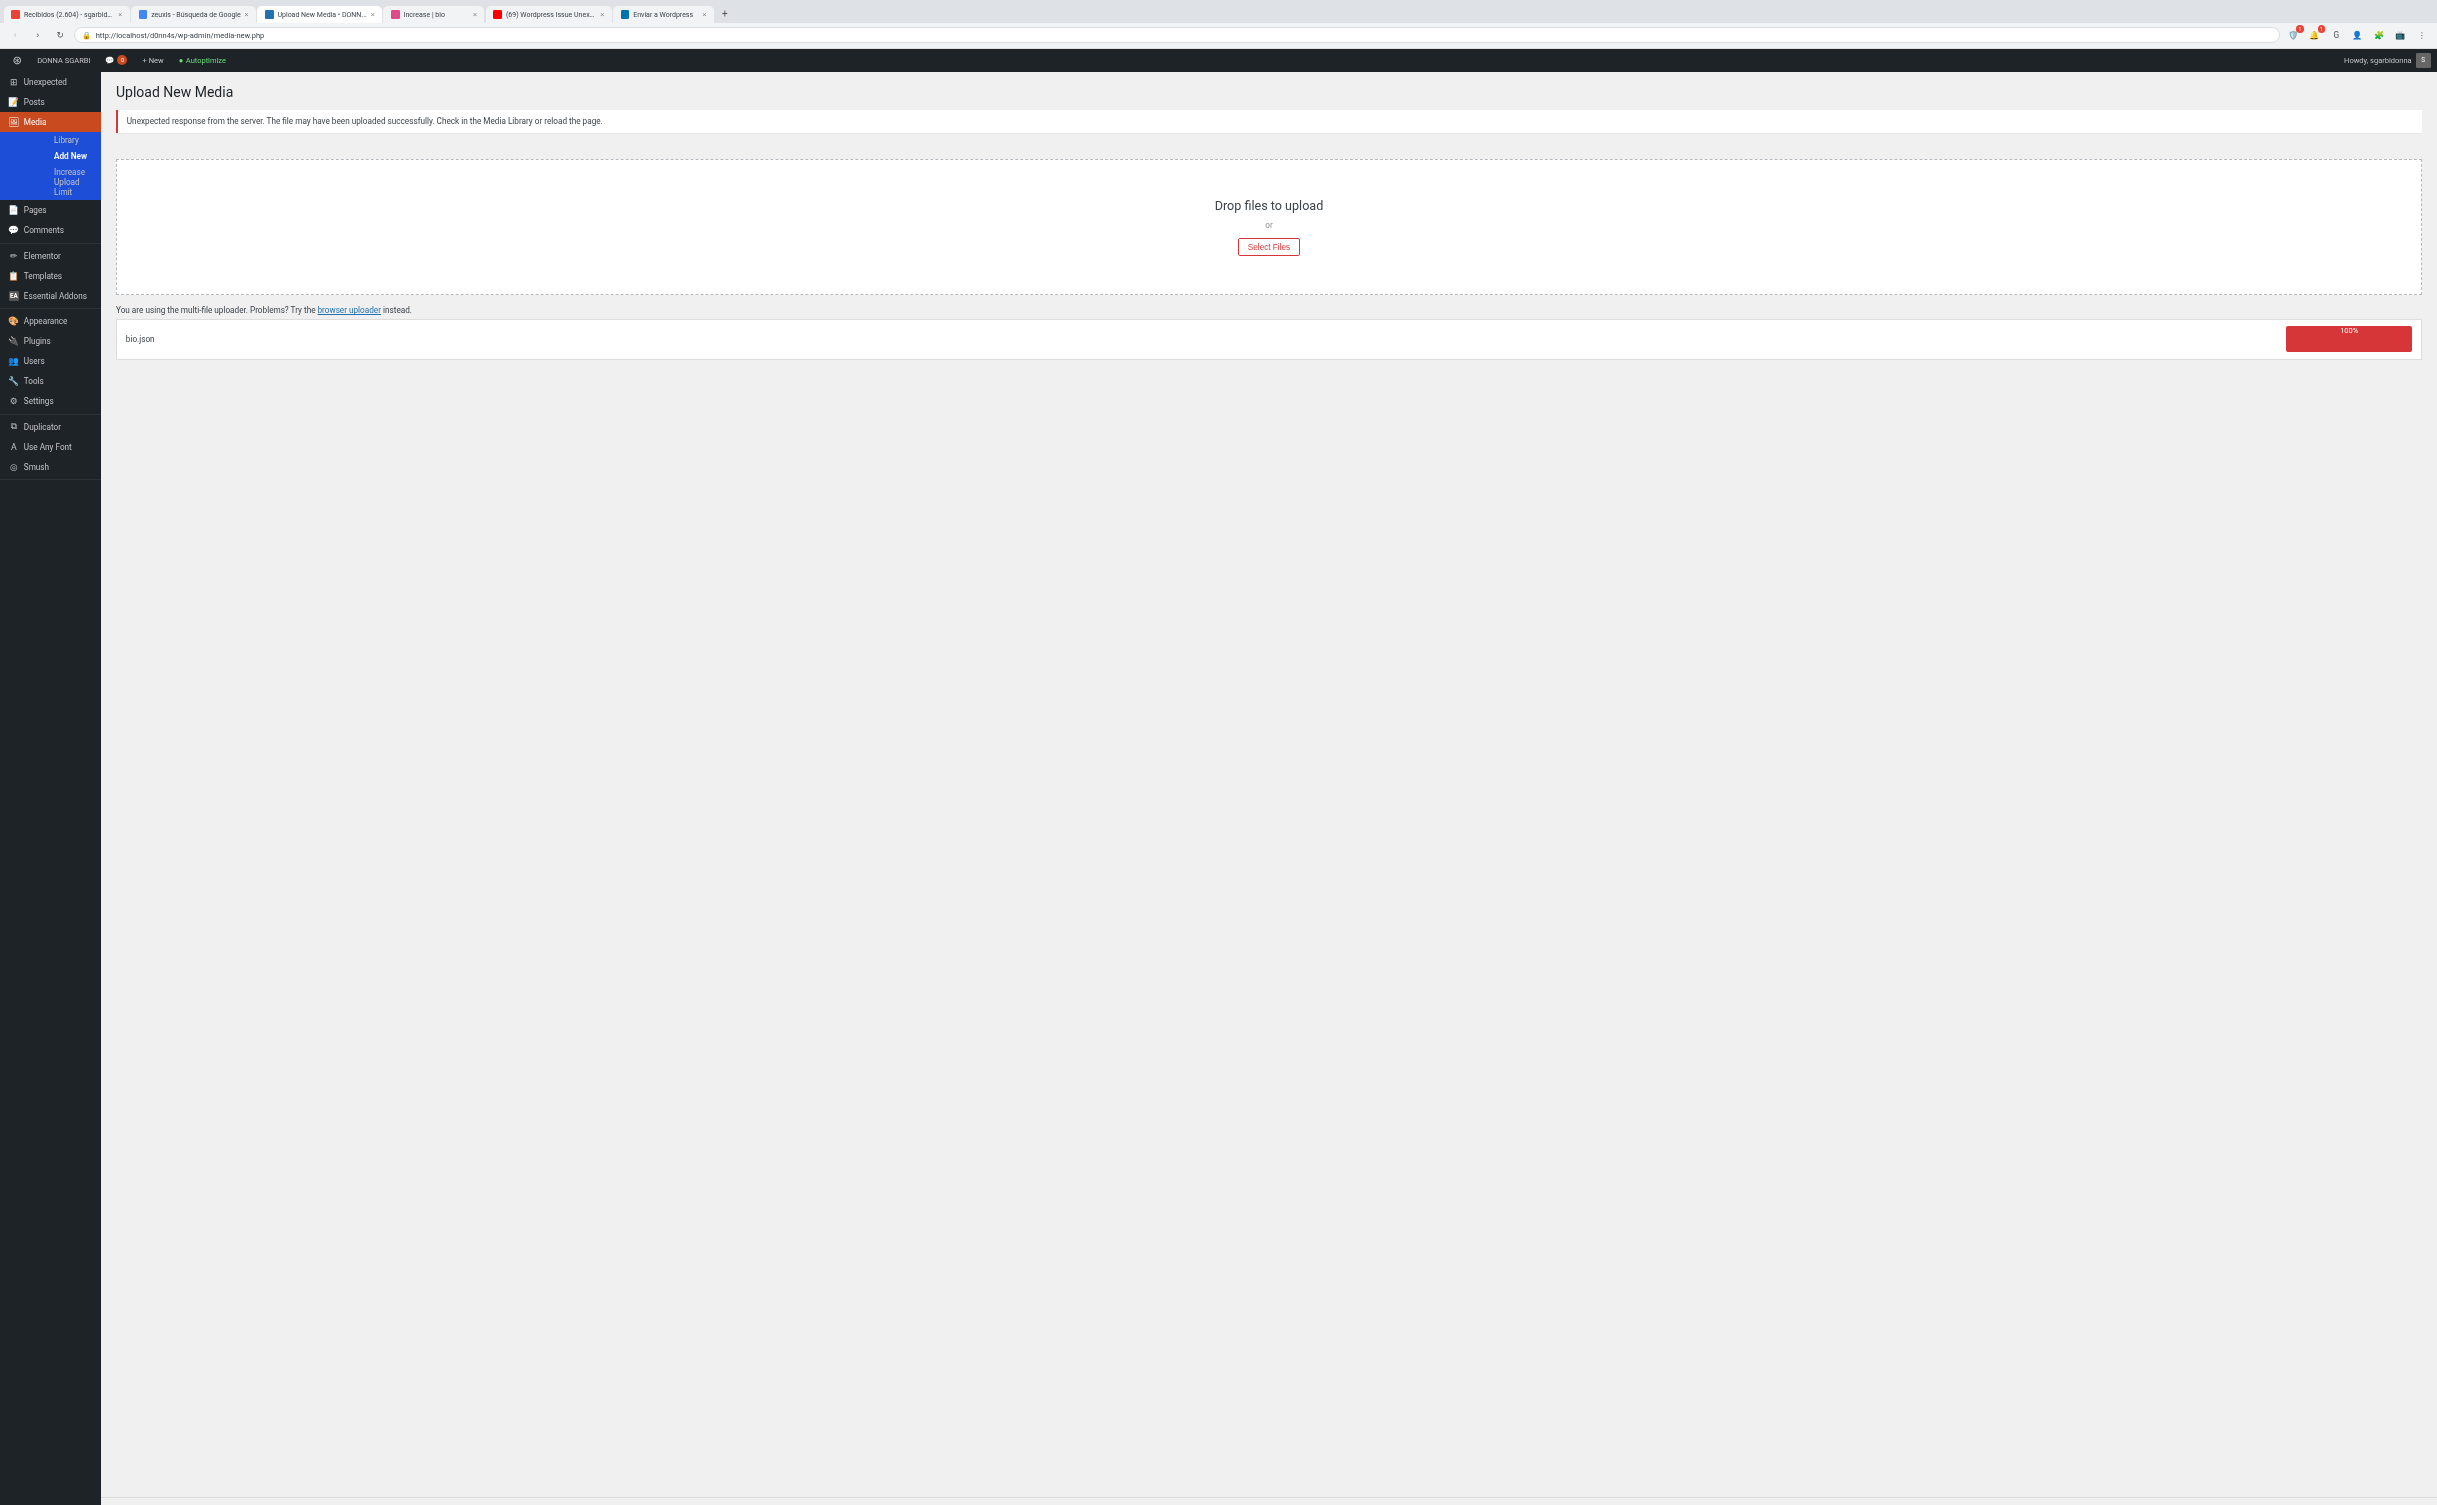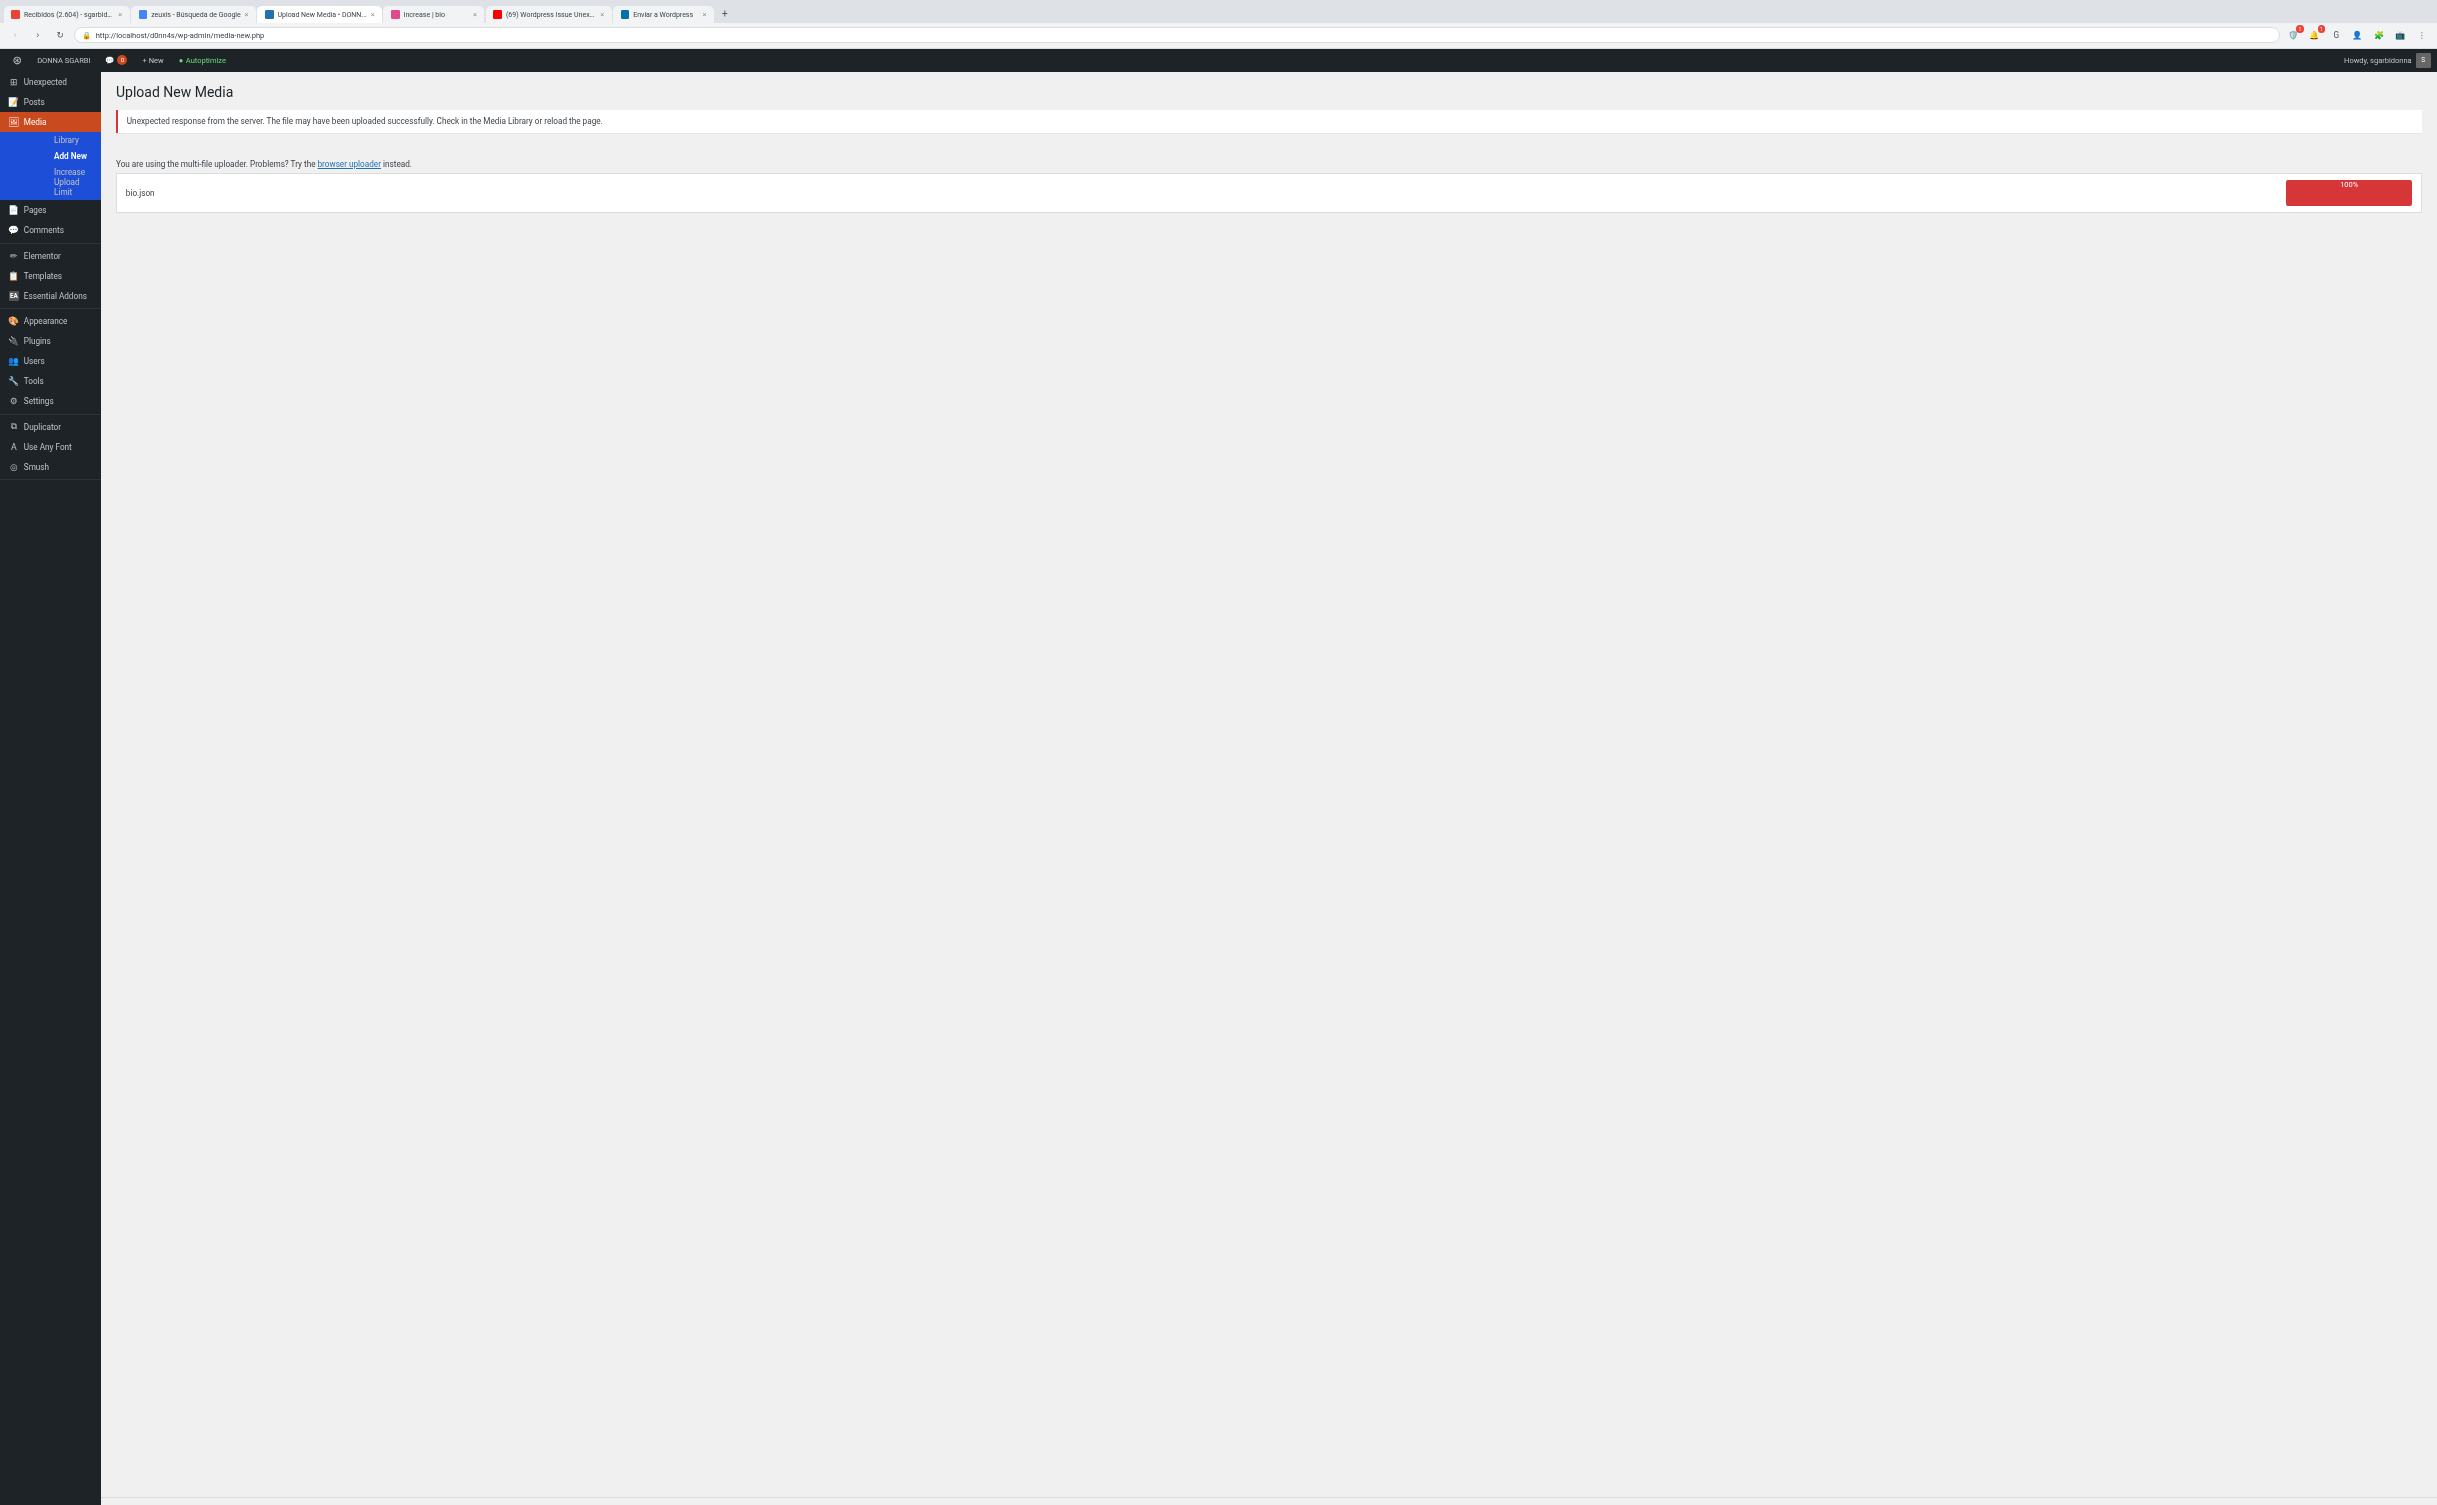--- a/index.html
+++ b/index.html
@@ -255,20 +255,25 @@
   </div>
 
   <div style="flex:1;display:flex;flex-direction:column;">
     <div class="main-content">
       <h1 class="page-title">Upload New Media</h1>
 
       <div class="notice notice-error">
         <span>Unexpected response from the server. The file may have been uploaded successfully. Check in the Media Library or reload the page.</span>
       </div>
 
+      <div class="upload-area">
+        <p class="upload-title">Drop files to upload</p>
+        <p class="upload-or">or</p>
+        <button class="select-files-btn">Select Files</button>
+      </div>
 
       <p class="upload-info">
         <span>You are using the multi-file uploader. Problems? Try the </span><a>browser uploader</a><span> instead.</span>
       </p>
 
       <div class="upload-file-row">
         <span class="upload-file-name">bio.json</span>
         <div class="upload-progress">
           <span>100%</span>
         </div>

